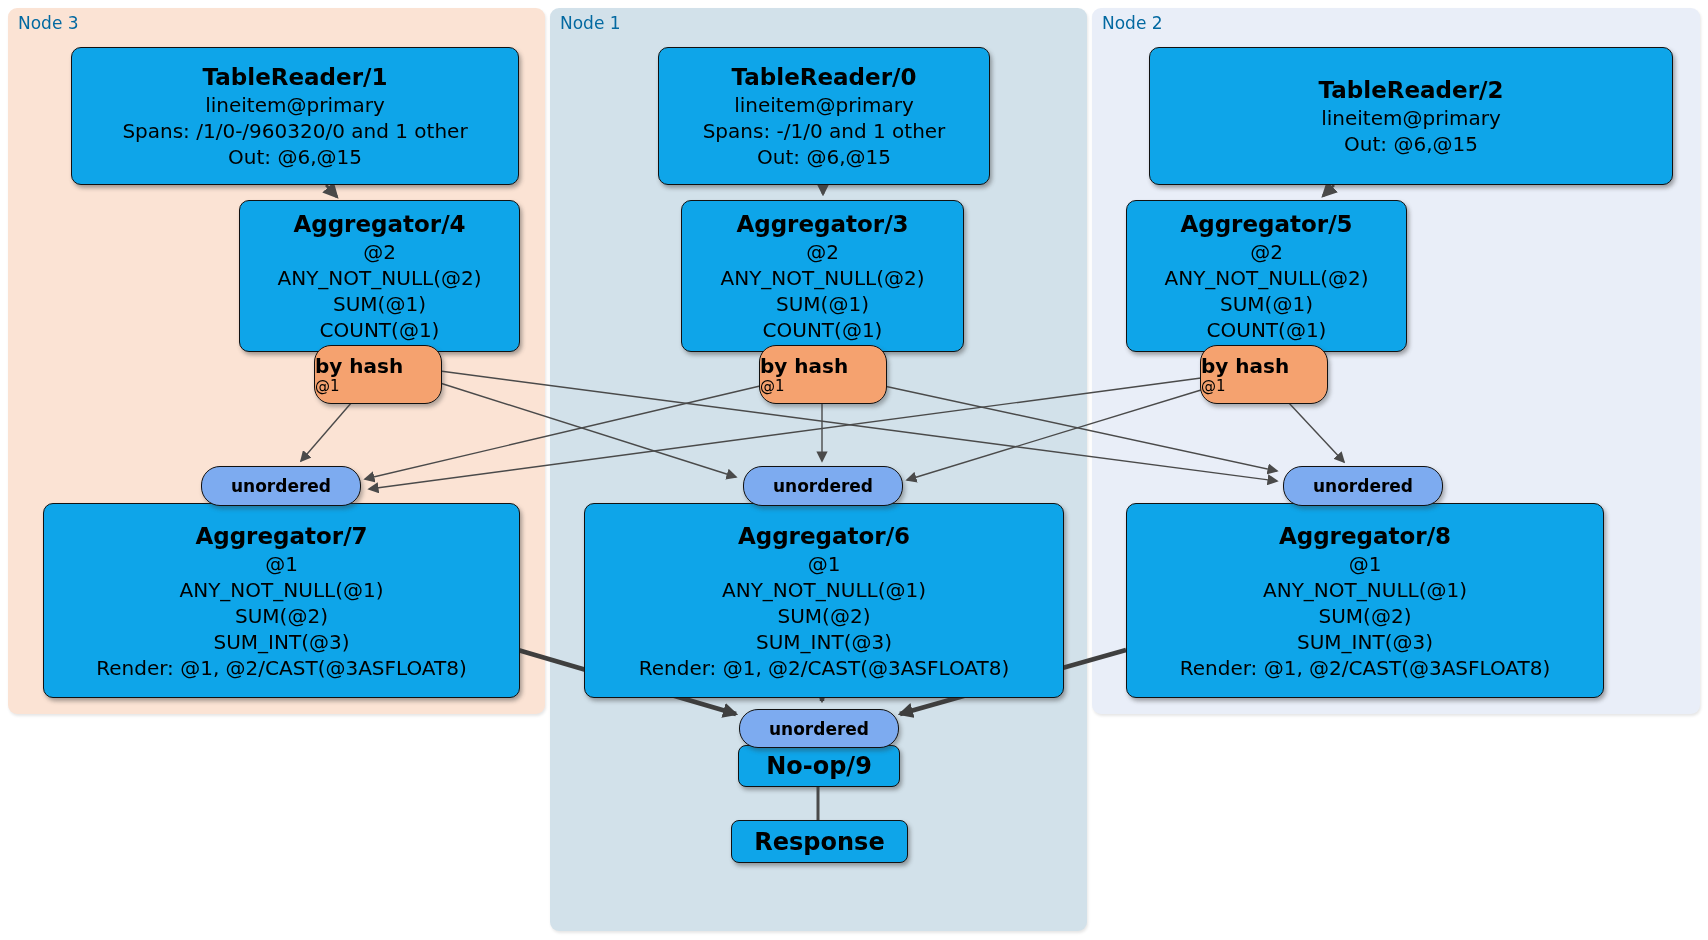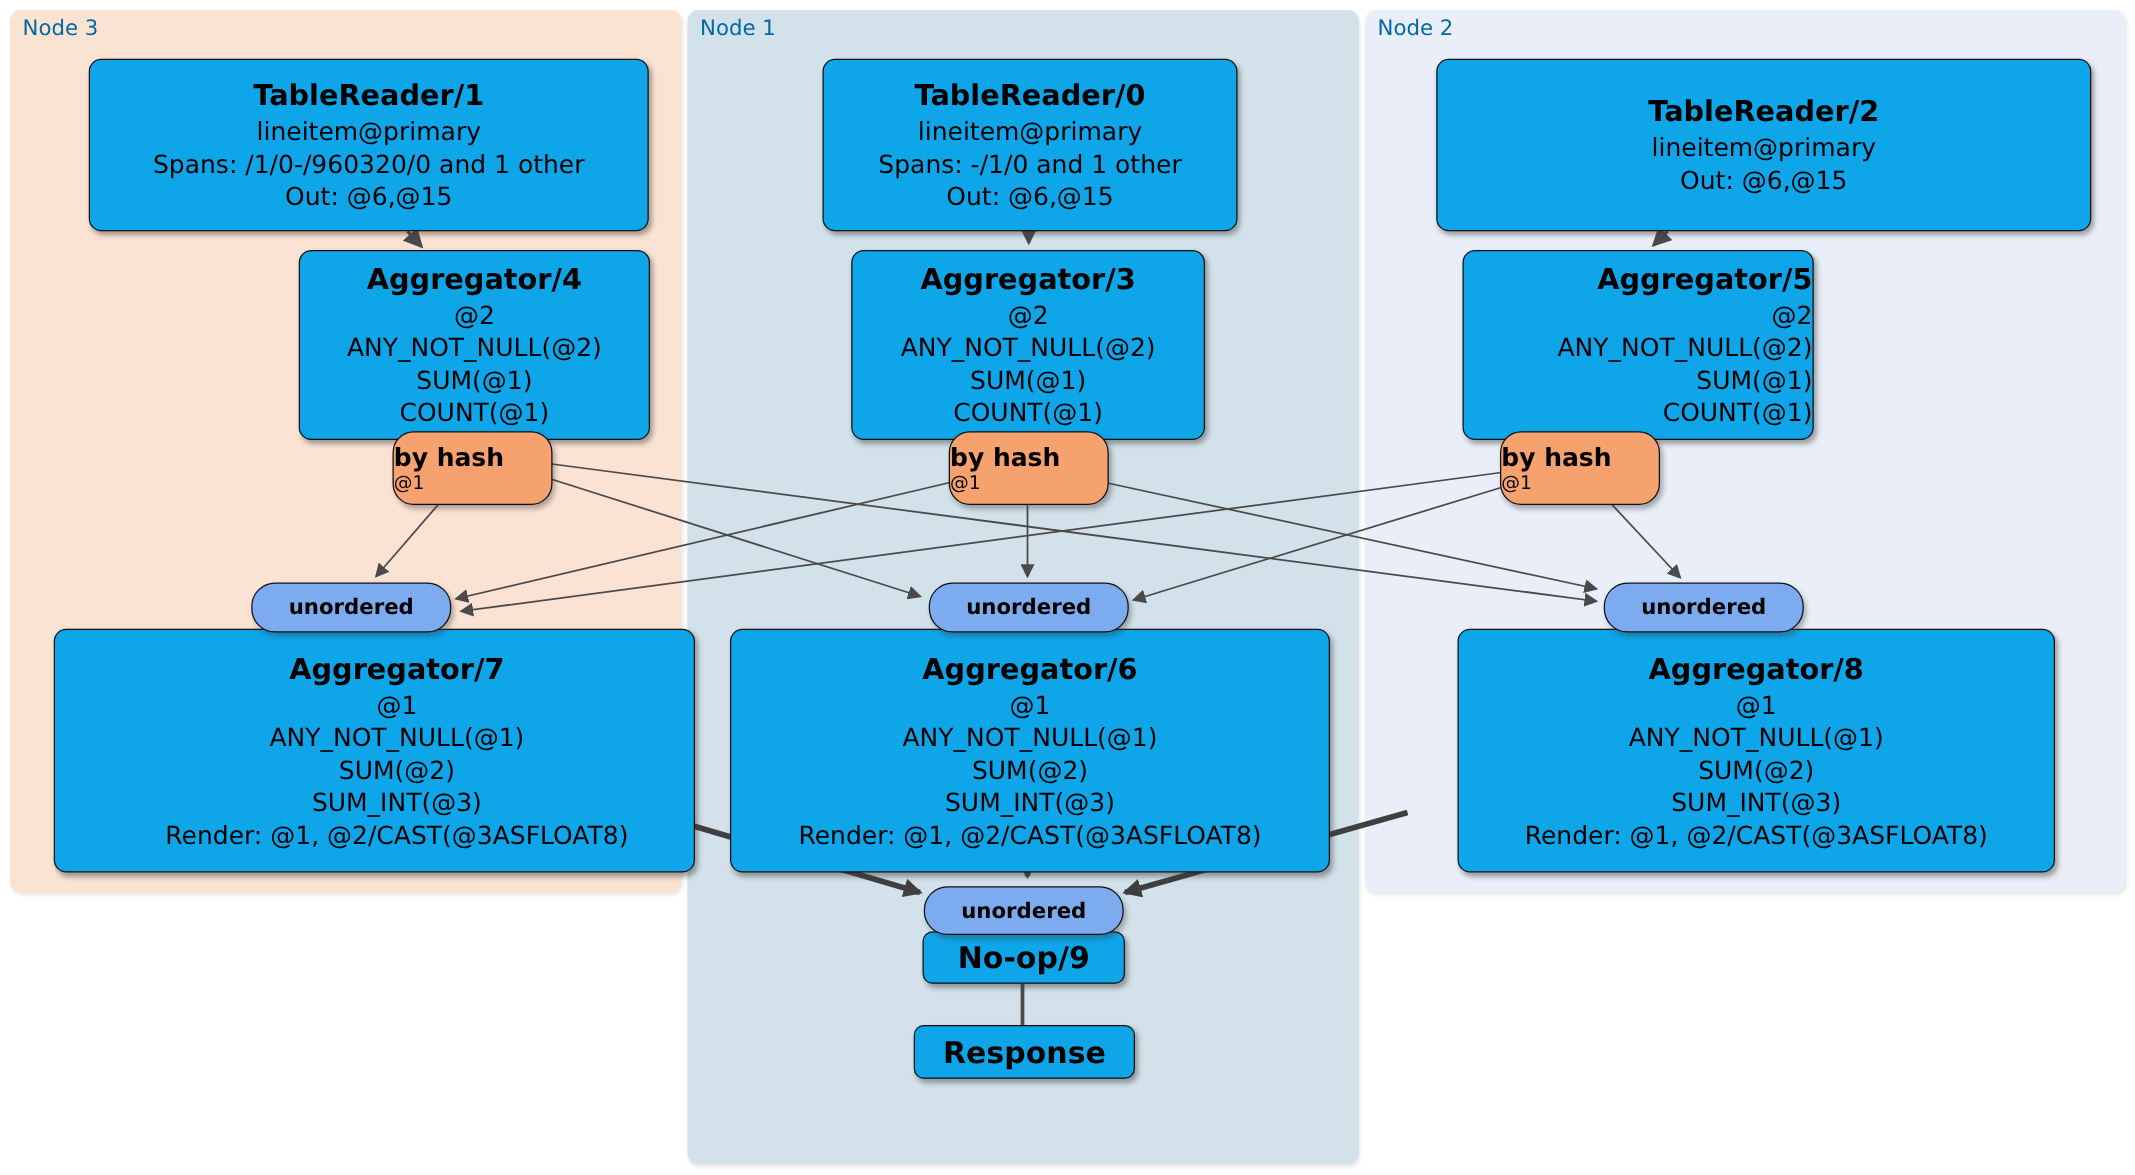--- a/index.html
+++ b/index.html
@@ -22,24 +22,24 @@
        display:flex;flex-direction:column;justify-content:center;align-items:center;
        text-align:center;color:#000;}
   .box .title{font-size:23px;font-weight:bold;line-height:30px;white-space:nowrap;}
   .box .line{font-size:20px;line-height:26px;white-space:nowrap;}
 
   #tr1{left:71px;top:47px;width:446px;height:136px;}
   #tr0{left:658px;top:47px;width:330px;height:136px;}
   #tr2{left:1149px;top:47px;width:522px;height:136px;}
   #agg4{left:239px;top:200px;width:279px;height:150px;}
   #agg3{left:681px;top:200px;width:281px;height:150px;}
-  #agg5{left:1170px;top:200px;width:279px;height:150px;align-items:flex-end;}
-  #agg7{left:43px;top:503px;width:475px;height:193px;padding-left:36px;}
+  #agg5{left:1126px;top:200px;width:279px;height:150px;}
+  #agg7{left:43px;top:503px;width:475px;height:193px;}
   #agg6{left:584px;top:503px;width:478px;height:193px;}
-  #agg8{left:1126px;top:503px;width:476px;height:193px;margin-left:40px;}
+  #agg8{left:1126px;top:503px;width:476px;height:193px;}
   #noop{left:738px;top:745px;width:160px;height:40px;border-radius:8px;}
   #response{left:731px;top:820px;width:175px;height:41px;border-radius:8px;}
   #noop .title,#response .title{font-size:24px;}
 
   
   .badge-hash{position:absolute;z-index:4;width:126px;height:57px;background:#f5a26f;
     border:1.6px solid #111;border-radius:17px;box-shadow:2px 3px 4px rgba(60,60,60,0.40);
     display:flex;flex-direction:column;justify-content:center;align-items:flex-start;color:#000;}
   .badge-hash .bh-label{font-size:20px;font-weight:bold;line-height:23px;}
   .badge-hash .bh-detail{font-size:15px;line-height:17px;}

